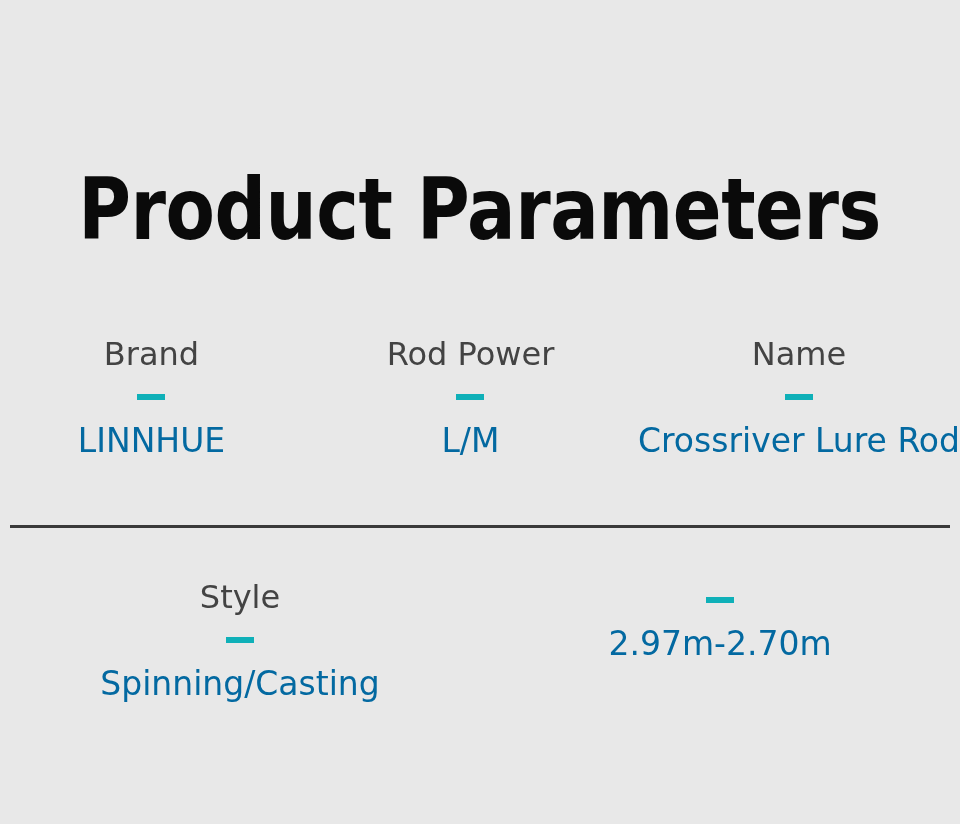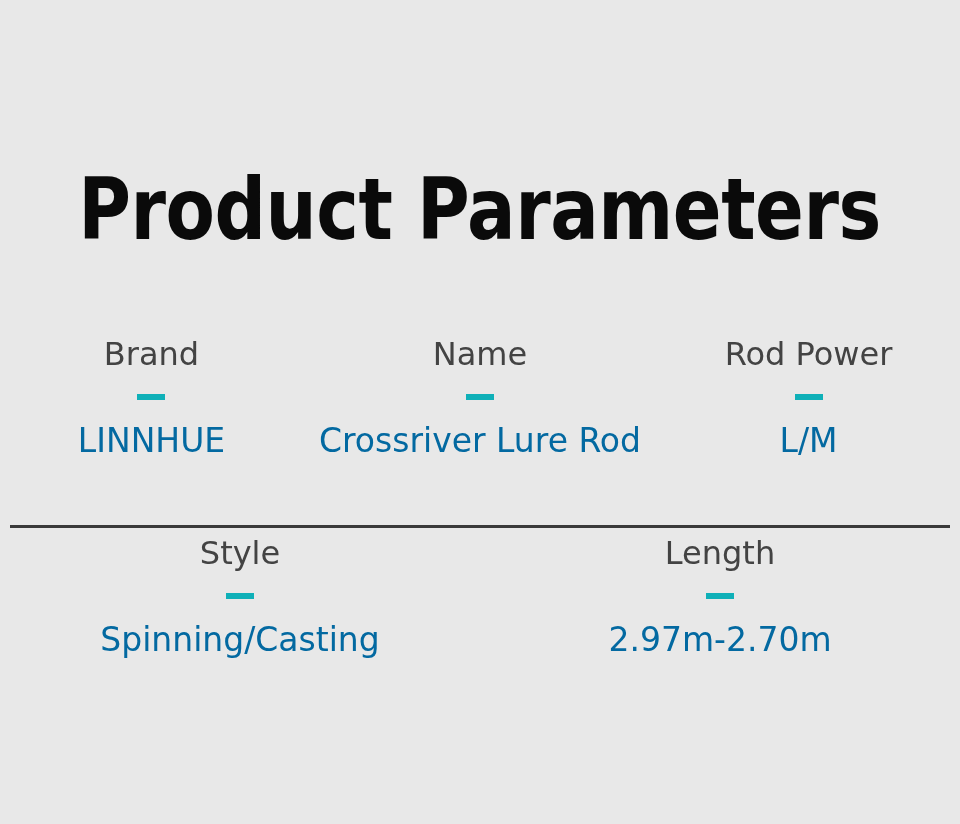--- a/index.html
+++ b/index.html
@@ -46,21 +46,21 @@
 
   
   .spec-group {
     position: absolute;
     left: 0;
     width: 960px;
     display: flex;
     flex-direction: row;
   }
   #group-top  { top: 334px; gap: 16px; }
-  #group-bot  { top: 533px; }
+  #group-bot  { top: 577px; }
 
   .spec-col {
     flex: 1 1 33.333%;
     display: flex;
     flex-direction: column;
     align-items: center;
     text-align: center;
   }
 
   .spec-label {
@@ -113,45 +113,44 @@
 
   <div class="spec-group" id="group-top">
 
     <div class="spec-col">
       <div class="spec-label">Brand</div>
       <div class="spec-dash"></div>
       <div class="spec-value">LINNHUE</div>
     </div>
 
     <div class="spec-col">
+      <div class="spec-label">Rod Power</div>
+      <div class="spec-dash"></div>
+      <div class="spec-value">L/M</div>
+    </div>
+
+    <div class="spec-col">
       <div class="spec-label">Name</div>
       <div class="spec-dash"></div>
       <div class="spec-value">Crossriver Lure Rod</div>
-    </div>
-
-    <div class="spec-col">
-      <div class="spec-label">Rod Power</div>
-      <div class="spec-dash"></div>
-      <div class="spec-value">L/M</div>
     </div>
 
   </div>
 
   <div class="separator"></div>
 
   <div class="spec-group" id="group-bot">
 
     <div class="spec-col">
       <div class="spec-label">Style</div>
       <div class="spec-dash"></div>
       <div class="spec-value">Spinning/Casting</div>
     </div>
 
     <div class="spec-col">
-      <div class="spec-label">Length</div>
       <div class="spec-dash"></div>
       <div class="spec-value">2.97m-2.70m</div>
     </div>
 
 
   </div>
 
 </div>
 
 </body></html>

